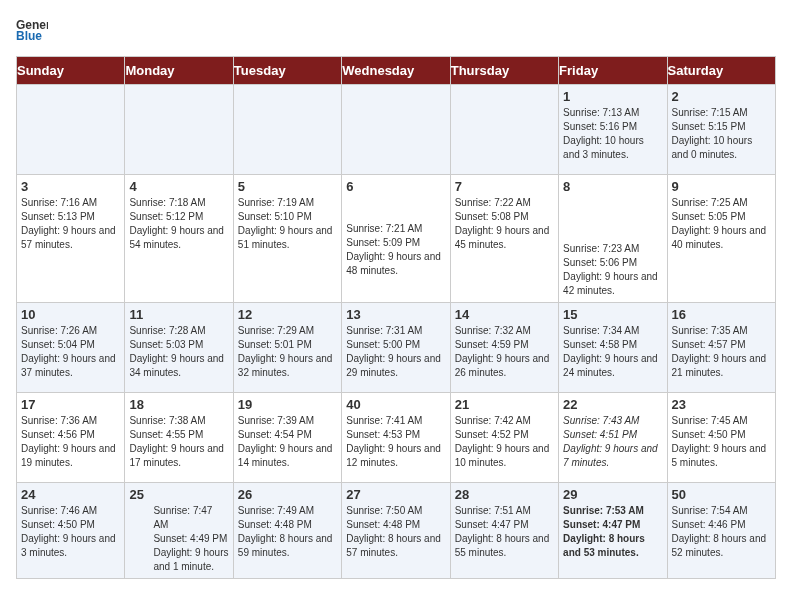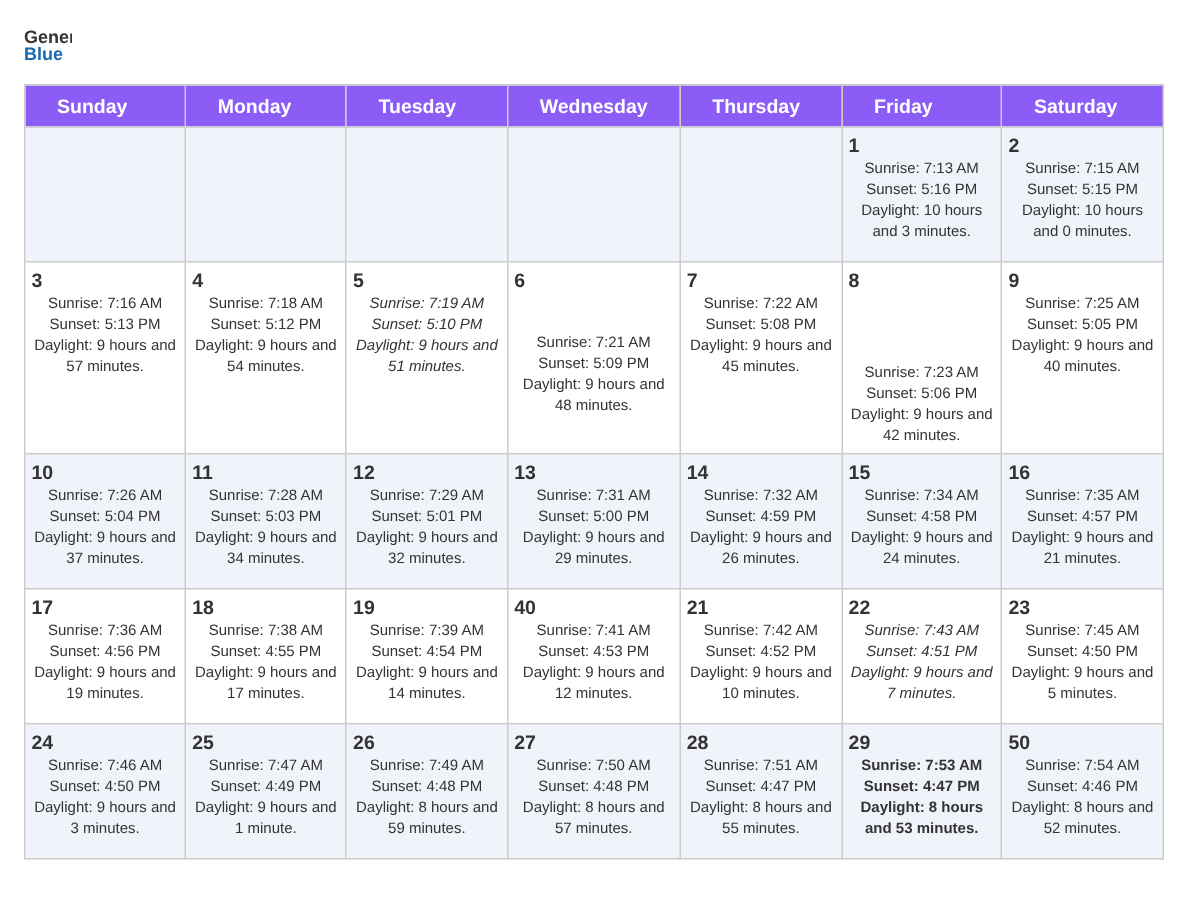--- a/index.html
+++ b/index.html
@@ -5,24 +5,24 @@
     * { box-sizing: border-box; margin: 0; padding: 0; }
     body { font-family: Arial, sans-serif; background: #fff; width: 792px; min-height: 612px; }
     .container { width: 792px; padding: 16px; }
     .header-area { display: flex; justify-content: space-between; align-items: flex-start; margin-bottom: 12px; }
     .logo { display: flex; align-items: center; }
     .logo-icon { width: 32px; height: 28px; margin-right: 4px; }
     .title-area { text-align: right; }
     .month-title { font-size: 36px; color: #333; font-weight: normal; }
     .location-title { font-size: 16px; color: #555; }
     table { width: 100%; border-collapse: collapse; }
-    thead th { background-color: #8b5cf6; color: #fff; padding: 6px 21px; font-size: 13px; text-align: left; border: 1px solid #ccc; }
+    thead th { background-color: #7f1d1d; color: #fff; padding: 6px 0; font-size: 13px; text-align: left; border: 1px solid #ccc; }
     tbody td { border: 1px solid #ccc; vertical-align: top; padding: 4px; font-size: 10.5px; color: #333; width: 14.28%; min-height: 80px; height: 90px; }
     .day-number { font-size: 13px; font-weight: bold; display: block; margin-bottom: 2px; }
-    .day-info { font-size: 10px; color: #333; line-height: 1.4; text-align: center; }
+    .day-info { font-size: 10px; color: #333; line-height: 1.4; }
     .empty { background: #f9f9f9; }
     tr:nth-child(odd) td { background-color: #f0f4fa; }
     tr:nth-child(even) td { background-color: #ffffff; }
     thead th:nth-child(1), tbody td:nth-child(1) {  }
   </style>
 </head>
 <body>
 
 <div class="container">
   <div class="header-area">
@@ -83,21 +83,21 @@
 Daylight: 9 hours and 57 minutes.</div>
           </td>
           <td>
             <span class="day-number">4</span>
             <div class="day-info" style="white-space: pre-line;">Sunrise: 7:18 AM
 Sunset: 5:12 PM
 Daylight: 9 hours and 54 minutes.</div>
           </td>
           <td>
             <span class="day-number">5</span>
-            <div class="day-info" style="white-space: pre-line; font-style: italic;">Sunrise: 7:19 AM
+            <div class="day-info" style="white-space: pre-line;">Sunrise: 7:19 AM
 Sunset: 5:10 PM
 Daylight: 9 hours and 51 minutes.</div>
           </td>
           <td>
             <span class="day-number">6</span>
             <div class="day-info" style="white-space: pre-line; margin-top: 28px;">Sunrise: 7:21 AM
 Sunset: 5:09 PM
 Daylight: 9 hours and 48 minutes.</div>
           </td>
           <td>
@@ -209,21 +209,21 @@
         </tr>
         <tr>
           <td>
             <span class="day-number">24</span>
             <div class="day-info" style="white-space: pre-line;">Sunrise: 7:46 AM
 Sunset: 4:50 PM
 Daylight: 9 hours and 3 minutes.</div>
           </td>
           <td>
             <span class="day-number">25</span>
-            <div class="day-info" style="white-space: pre-line;">Sunrise: 7:47 AM
+            <div class="day-info" style="white-space: pre-line; margin-left: 24px;">Sunrise: 7:47 AM
 Sunset: 4:49 PM
 Daylight: 9 hours and 1 minute.</div>
           </td>
           <td>
             <span class="day-number">26</span>
             <div class="day-info" style="white-space: pre-line;">Sunrise: 7:49 AM
 Sunset: 4:48 PM
 Daylight: 8 hours and 59 minutes.</div>
           </td>
           <td>

